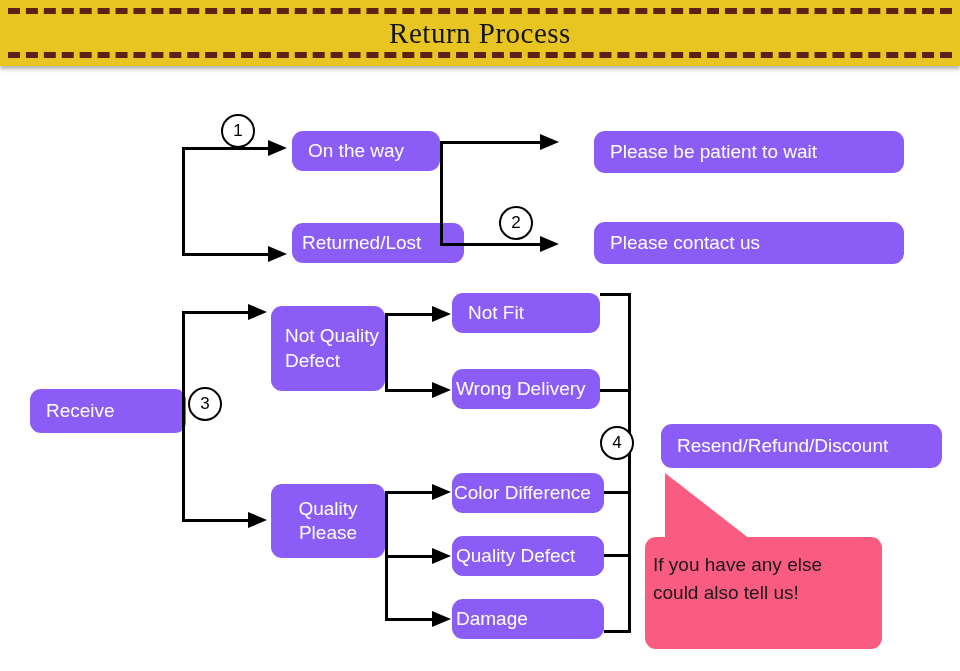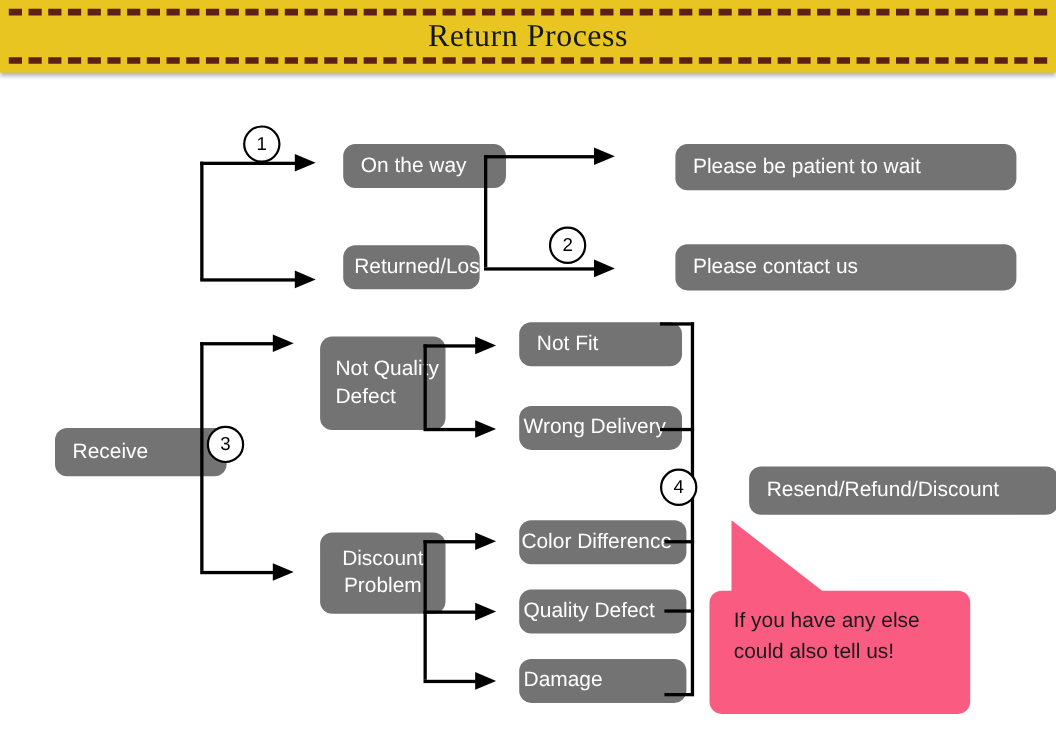--- a/index.html
+++ b/index.html
@@ -48,31 +48,30 @@
     text-align: center;
     font-family: "Liberation Serif", "DejaVu Serif", serif;
     font-size: 29px;
     color: #151515;
     letter-spacing: 0.5px;
   }
 
   
   .node {
     position: absolute;
-    background: #737373;
+    background: #8b5cf6;
     border-radius: 11px;
     color: #FFFFFF;
     font-size: 19px;
     display: flex;
     align-items: center;
     box-sizing: border-box;
     padding-left: 16px;
     white-space: nowrap;
     line-height: 1.28;
-    margin-left: 20px;
   }
   .node.multiline {
     white-space: normal;
     align-items: center;
   }
   .node.center {
     justify-content: center;
     padding-left: 0;
     padding-right: 0;
   }
@@ -115,21 +114,21 @@
 
   
   .callout {
     position: absolute;
     background: #FA5B80;
     border-radius: 11px;
     color: #1a1a1a;
     font-size: 19px;
     line-height: 1.45;
     box-sizing: border-box;
-    padding: 14px 16px 12px 22px;
+    padding: 14px 16px 12px 8px;
   }
 </style>
 </head>
 <body>
 
 <div id="canvas">
 
   <div class="banner">
     <div class="banner-dash top"></div>
     <div class="banner-title">Return Process</div>
@@ -139,21 +138,21 @@
 
   <div class="vline" style="left:182px; top:147px; height:107px;"></div>
   <div class="hline" style="left:182px; top:147px; width:100px;"></div>
   <div class="arrowhead" style="left:268px; top:140px;"></div>
   <div class="hline" style="left:182px; top:253px; width:100px;"></div>
   <div class="arrowhead" style="left:268px; top:246px;"></div>
 
   <div class="step-circle" style="left:221px; top:114px;">1</div>
 
   <div class="node" style="left:292px; top:131px; width:148px; height:40px;">On the way</div>
-  <div class="node" style="left:292px; top:223px; width:124px; height:40px; padding-left:10px;">Returned/Lost</div>
+  <div class="node" style="left:292px; top:223px; width:172px; height:40px; padding-left:10px;">Returned/Lost</div>
 
   <div class="vline" style="left:440px; top:141px; height:102px;"></div>
   <div class="hline" style="left:440px; top:141px; width:106px;"></div>
   <div class="arrowhead" style="left:540px; top:134px;"></div>
   <div class="hline" style="left:440px; top:243px; width:106px;"></div>
   <div class="arrowhead" style="left:540px; top:236px;"></div>
 
   <div class="step-circle" style="left:499px; top:206px;">2</div>
 
   <div class="node" style="left:594px; top:131px; width:310px; height:42px;">Please be patient to wait</div>
@@ -164,21 +163,21 @@
   <div class="vline" style="left:182px; top:311px; height:208px;"></div>
   <div class="hline" style="left:182px; top:311px; width:80px;"></div>
   <div class="arrowhead" style="left:248px; top:304px;"></div>
   <div class="hline" style="left:182px; top:519px; width:80px;"></div>
   <div class="arrowhead" style="left:248px; top:512px;"></div>
 
   <div class="step-circle" style="left:188px; top:387px;">3</div>
 
   <div class="node multiline center" style="left:271px; top:306px; width:114px; height:85px; text-align:left; justify-content:flex-start; padding-left:14px;">Not Quality Defect</div>
 
-  <div class="node multiline center" style="left:271px; top:484px; width:114px; height:74px; text-align:center; justify-content:center; padding-left:0;">Discount Problem</div>
+  <div class="node multiline center" style="left:271px; top:484px; width:114px; height:74px; text-align:center; justify-content:center; padding-left:0;">Quality Please</div>
 
   <div class="vline" style="left:385px; top:313px; height:76px;"></div>
   <div class="hline" style="left:385px; top:313px; width:53px;"></div>
   <div class="arrowhead" style="left:432px; top:306px;"></div>
   <div class="hline" style="left:385px; top:389px; width:53px;"></div>
   <div class="arrowhead" style="left:432px; top:382px;"></div>
 
   <div class="vline" style="left:385px; top:491px; height:127px;"></div>
   <div class="hline" style="left:385px; top:491px; width:53px;"></div>
   <div class="arrowhead" style="left:432px; top:484px;"></div>

